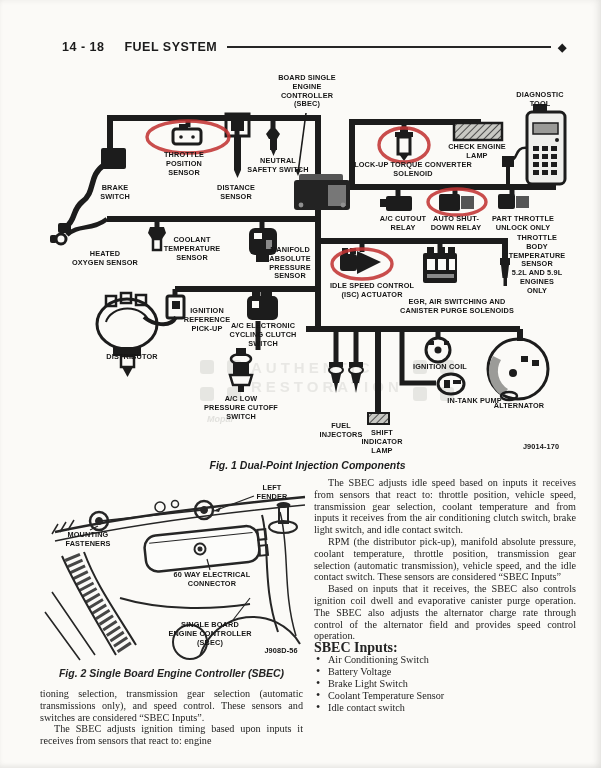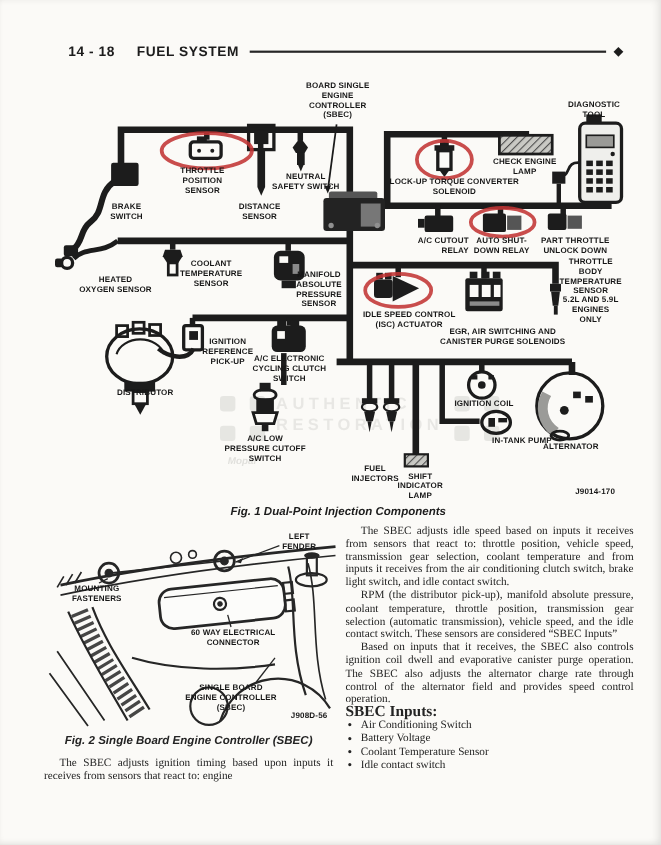--- a/index.html
+++ b/index.html
@@ -360,31 +360,31 @@
         <div>SENSOR</div>
       </div>
       <div class="dlabel" style="left: 413px; top: 161px;">
         <div>LOCK-UP TORQUE CONVERTER</div>
         <div>SOLENOID</div>
       </div>
       <div class="dlabel" style="left: 477px; top: 143px;">
         <div>CHECK ENGINE</div>
         <div>LAMP</div>
       </div>
-      <div class="dlabel" style="left: 403px; top: 215px; text-align: right;">
+      <div class="dlabel" style="left: 403px; top: 215px;">
         <div>A/C CUTOUT</div>
         <div>RELAY</div>
       </div>
       <div class="dlabel" style="left: 456px; top: 215px;">
         <div>AUTO SHUT-</div>
         <div>DOWN RELAY</div>
       </div>
       <div class="dlabel" style="left: 523px; top: 215px;">
         <div>PART THROTTLE</div>
-        <div>UNLOCK DOWN</div>
+        <div>UNLOCK ONLY</div>
       </div>
       <div class="dlabel" style="left: 105px; top: 250px;">
         <div>HEATED</div>
         <div>OXYGEN SENSOR</div>
       </div>
       <div class="dlabel" style="left: 192px; top: 236px;">
         <div>COOLANT</div>
         <div>TEMPERATURE</div>
         <div>SENSOR</div>
       </div>
@@ -477,25 +477,27 @@
   <div class="col col-right">
     <div id="right-paras">
         <p class="ind">The SBEC adjusts idle speed based on inputs it receives from sensors that react to: throttle position, vehicle speed, transmission gear selection, coolant temperature and from inputs it receives from the air conditioning clutch switch, brake light switch, and idle contact switch.</p>
         <p class="ind">RPM (the distributor pick-up), manifold absolute pressure, coolant temperature, throttle position, transmission gear selection (automatic transmission), vehicle speed, and the idle contact switch. These sensors are considered “SBEC Inputs”</p>
         <p class="ind">Based on inputs that it receives, the SBEC also controls ignition coil dwell and evaporative canister purge operation. The SBEC also adjusts the alternator charge rate through control of the alternator field and provides speed control operation.</p>
       </div>
     <div class="sbec-heading">SBEC Inputs:</div>
     <ul id="sbec-list" class="sbec">
         <li>Air Conditioning Switch</li>
         <li>Battery Voltage</li>
+        <li>Brake Light Switch</li>
         <li>Coolant Temperature Sensor</li>
         <li>Idle contact switch</li>
       </ul>
   </div>
 
   <div class="col col-left">
     <div id="fig2-caption" class="fig-caption">Fig. 2 Single Board Engine Controller (SBEC)</div>
     <div id="left-paras">
+        <p>tioning selection, transmission gear selection (automatic transmissions only), and speed control. These sensors and switches are considered “SBEC Inputs”.</p>
         <p class="ind">The SBEC adjusts ignition timing based upon inputs it receives from sensors that react to: engine</p>
       </div>
   </div>
 
 </div>
 
 </body></html>

